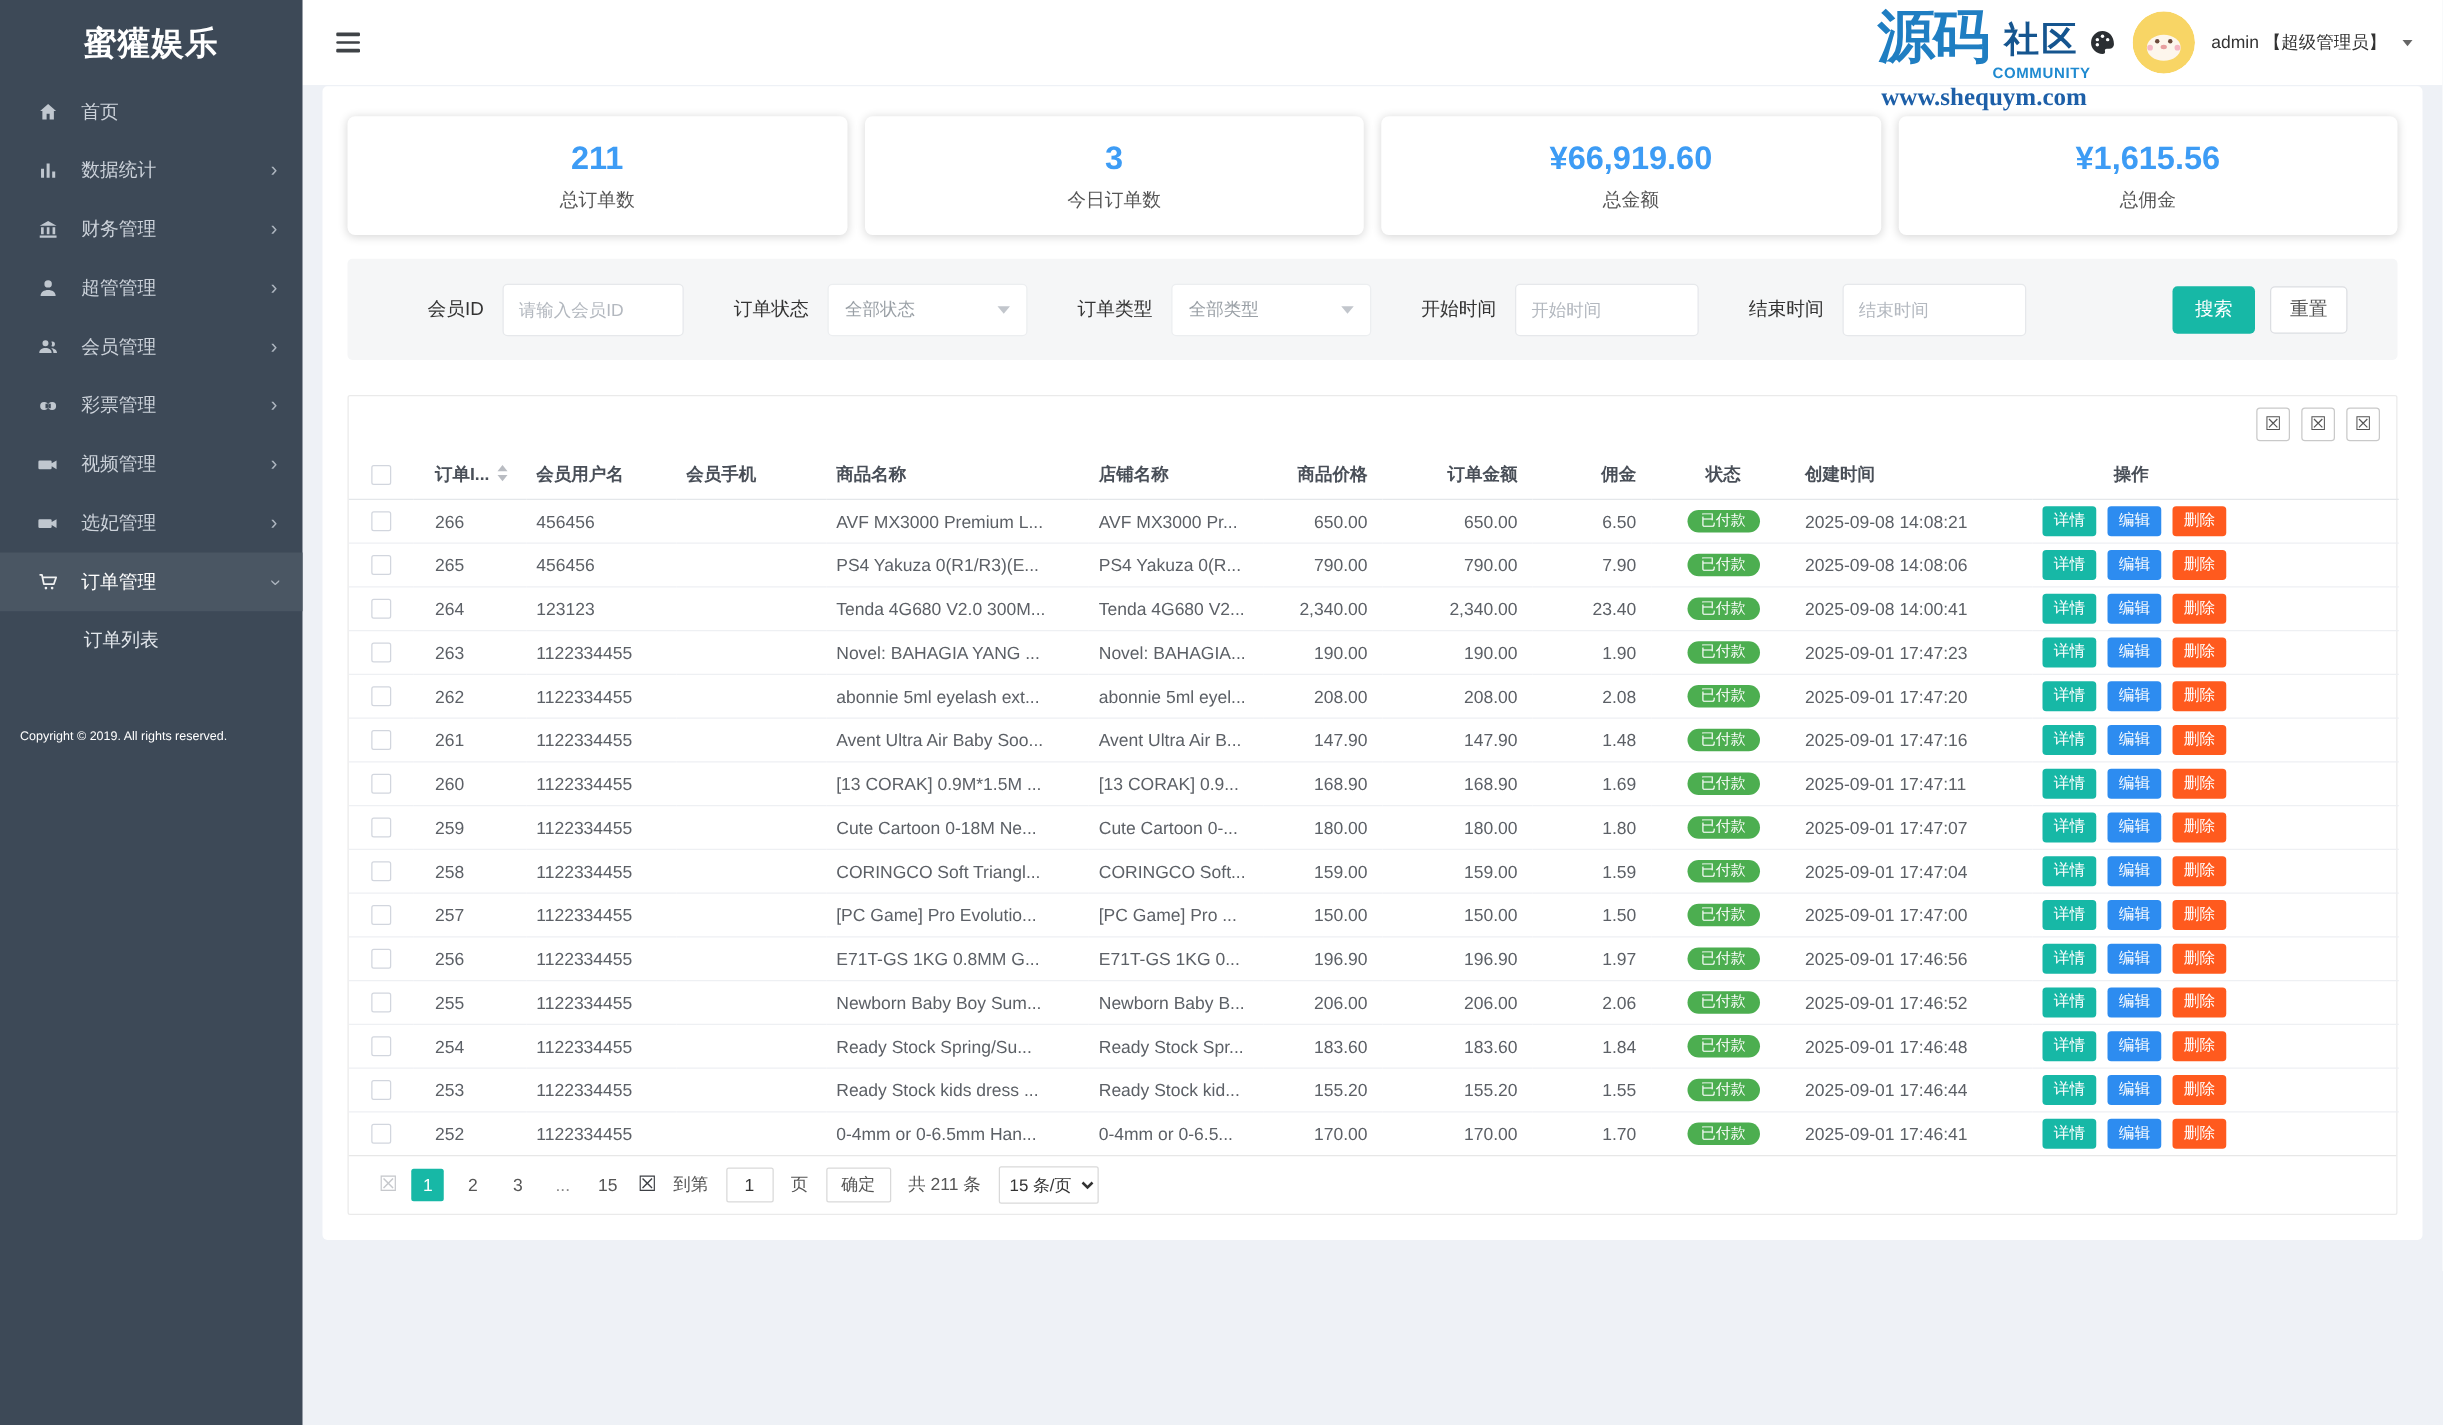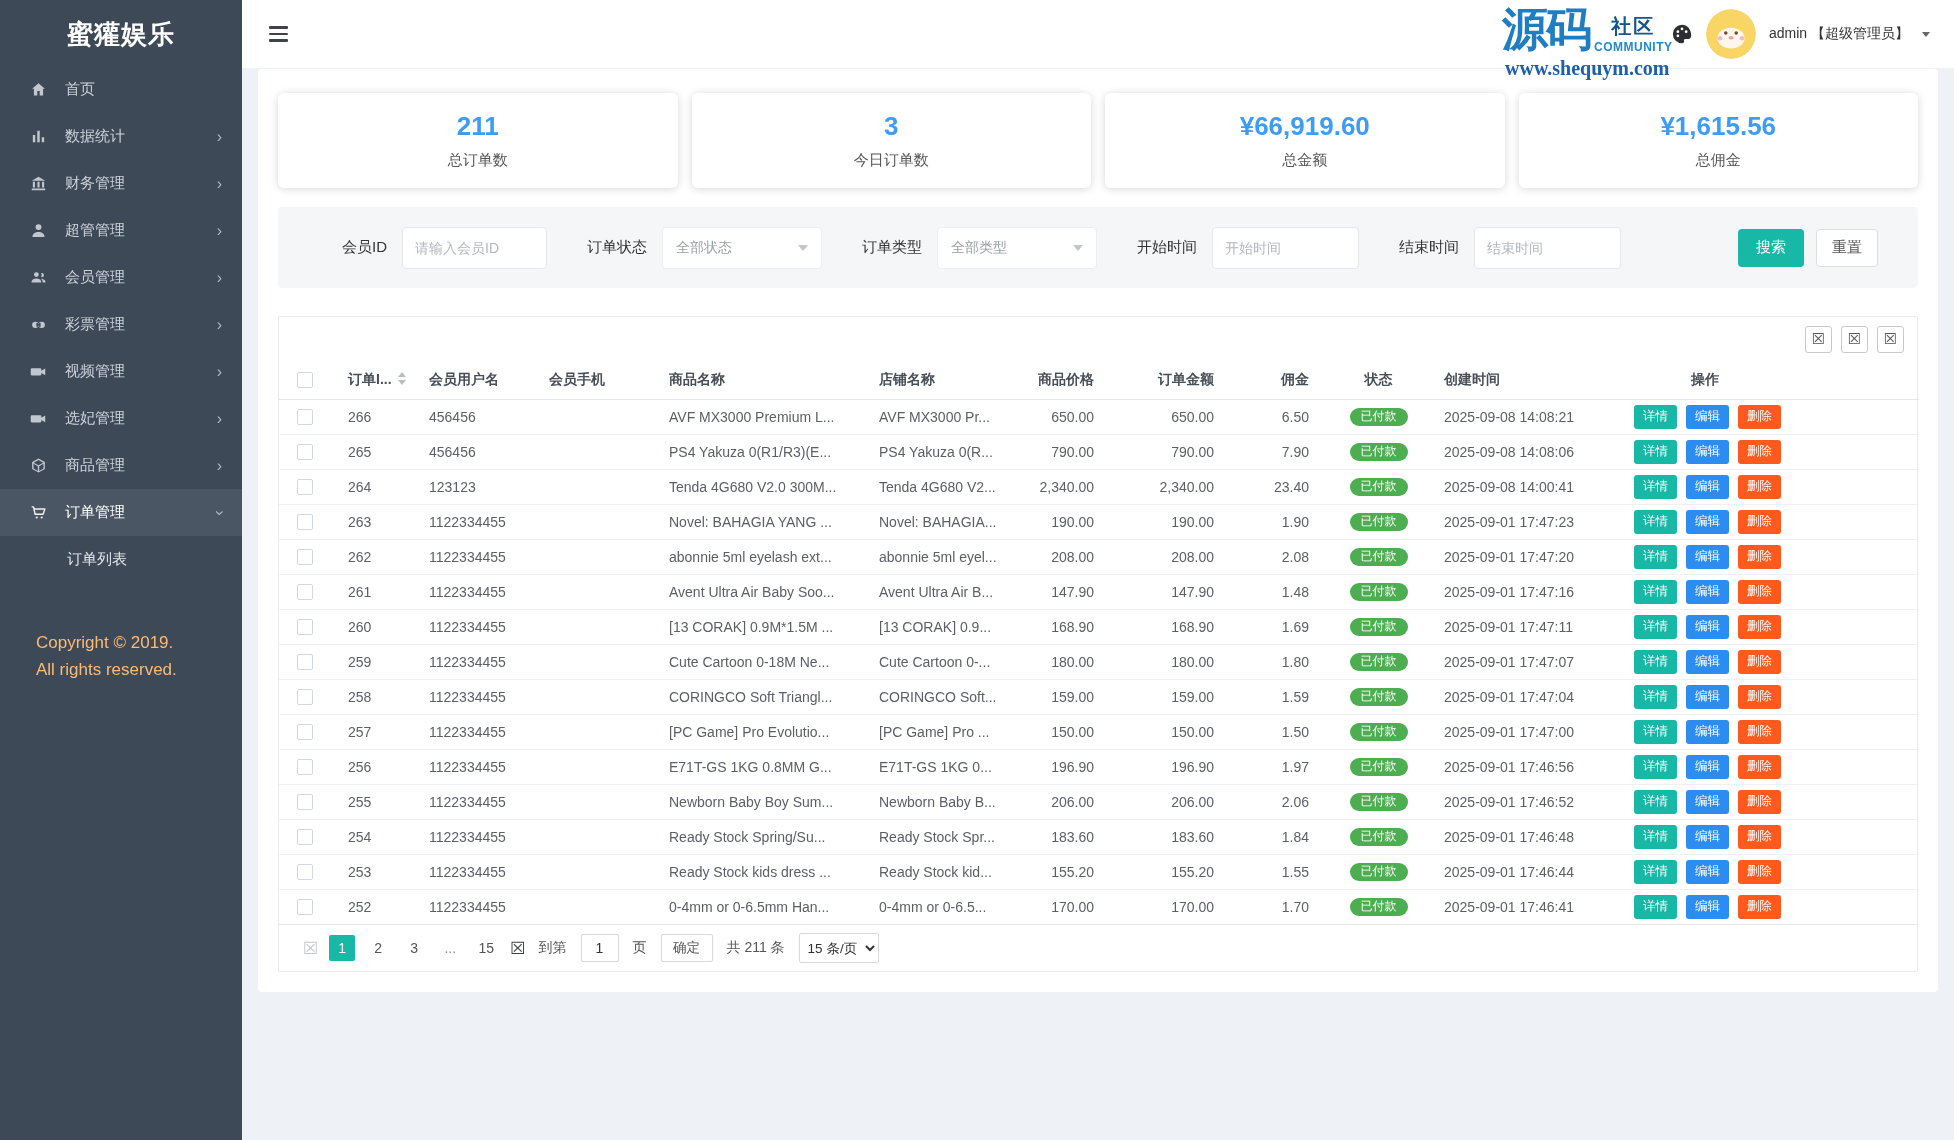--- a/index.html
+++ b/index.html
@@ -17,38 +17,38 @@
   .menu{padding-top:6px}
   .menu-item{height:47px;display:flex;align-items:center;padding:0 20px 0 28px;color:#ccd2da;font-size:15px;cursor:pointer}
   .menu-item.active{background:var(--sidebar-active);color:#fff}
   .menu-item.submenu{padding-left:67px;color:#e3e7ec}
   .mi-icon{width:20px;height:18px;margin-right:17px;display:inline-flex;align-items:center;justify-content:center;opacity:.92}
   .mi-icon svg{width:17px;height:17px}
   .mi-label{flex:0 0 auto}
   .mi-arrow{margin-left:auto;color:#aeb6c0;font-size:16px;line-height:1}
   .arrow-right::after{content:"\203A"}
   .arrow-down::after{content:"\203A";display:inline-block;transform:rotate(90deg)}
-  .copyright{margin-top:46px;padding-left:36px;width:185px;font-size:17px;line-height:1.6;color:#fdba74}
+  .copyright{margin-top:46px;padding-left:16px;width:185px;font-size:10px;line-height:1.6;color:#ffffff}
 
   
   .header{position:absolute;left:242px;top:0;width:1712px;height:68px;background:#fff;display:flex;align-items:center;z-index:4}
   .hamburger{margin-left:27px;cursor:pointer;display:inline-block}
   .hamburger i{display:block;width:19px;height:2.4px;background:#3f4347;margin:4px 0;border-radius:1px}
   .header-right{margin-left:auto;display:flex;align-items:center;gap:13px;padding-right:24px}
   .palette{width:22px;height:22px;display:inline-flex;cursor:pointer}
   .avatar{width:50px;height:50px;border-radius:50%;overflow:hidden;display:inline-flex;cursor:pointer}
   .admin-label{font-size:14px;color:#333;cursor:pointer}
   .caret-down{width:0;height:0;border-left:4.5px solid transparent;border-right:4.5px solid transparent;border-top:5.5px solid #666}
 
   
   .watermark{position:absolute;left:1502px;top:4px;z-index:20;pointer-events:none;text-align:center}
   .wm-row{display:flex;align-items:flex-start;justify-content:center}
   .wm-main{font-size:46px;font-weight:bold;color:var(--wm-blue);line-height:1.1;letter-spacing:-2px}
   .wm-side{display:flex;flex-direction:column;margin-left:4px;margin-top:9px}
-  .wm-sub1{font-size:20px;font-weight:bold;color:#15558f;letter-spacing:2px}
+  .wm-sub1{font-size:28px;font-weight:bold;color:#15558f;letter-spacing:2px}
   .wm-sub2{font-size:12px;font-weight:bold;color:#1f8ad0;letter-spacing:.5px}
   .wm-url{font-family:"Liberation Serif","DejaVu Serif",serif;font-size:20px;font-weight:bold;color:var(--wm-url);margin-top:2px}
 
   
   .page{position:absolute;left:242px;top:52px;width:1476px;height:1072px;background:var(--page-bg)}
   .panel{position:absolute;left:16px;top:17px;width:1680px;background:#fff;border-radius:4px;padding:24px 20px 20px}
 
   
   .stats-row{display:flex;gap:14px}
   .stat-card{flex:1;height:95px;background:#fff;border-radius:6px;box-shadow:0 1px 8px rgba(0,0,0,.16);display:flex;flex-direction:column;align-items:center;justify-content:center}
@@ -172,29 +172,20 @@
         <span class="mi-label">视频管理</span>
         <span class="mi-arrow arrow-right"></span>
       </div>
       <div class="menu-item">
         <span class="mi-icon">
           <svg viewBox="0 0 24 24" fill="currentColor">
             <path d="M2.5 7.5h12A1.5 1.5 0 0116 9v1.8l5.5-3.2v9.8L16 14.2V16a1.5 1.5 0 01-1.5 1.5h-12A1.5 1.5 0 011 16V9a1.5 1.5 0 011.5-1.5z"></path>
           </svg>
         </span>
         <span class="mi-label">选妃管理</span>
-        <span class="mi-arrow arrow-right"></span>
-      </div>
-      <div class="menu-item">
-        <span class="mi-icon">
-          <svg viewBox="0 0 24 24" fill="currentColor" fill-rule="evenodd">
-            <path d="M12 2l9 4.9v10.2L12 22l-9-4.9V6.9zm0 2.3L5.2 8 12 11.7 18.8 8zM5 9.7l6 3.3v6.6l-6-3.3zm14 0v6.6l-6 3.3V13z"></path>
-          </svg>
-        </span>
-        <span class="mi-label">商品管理</span>
         <span class="mi-arrow arrow-right"></span>
       </div>
       <div class="menu-item active">
         <span class="mi-icon">
           <svg viewBox="0 0 24 24">
             <g fill="none" stroke="currentColor" stroke-width="2" stroke-linecap="round" stroke-linejoin="round">
               <path d="M3 4h2l2.2 10.5h11.3L21 7H6"></path>
             </g>
             <circle cx="9.5" cy="19" r="1.5" fill="currentColor"></circle>
             <circle cx="16.5" cy="19" r="1.5" fill="currentColor"></circle>

